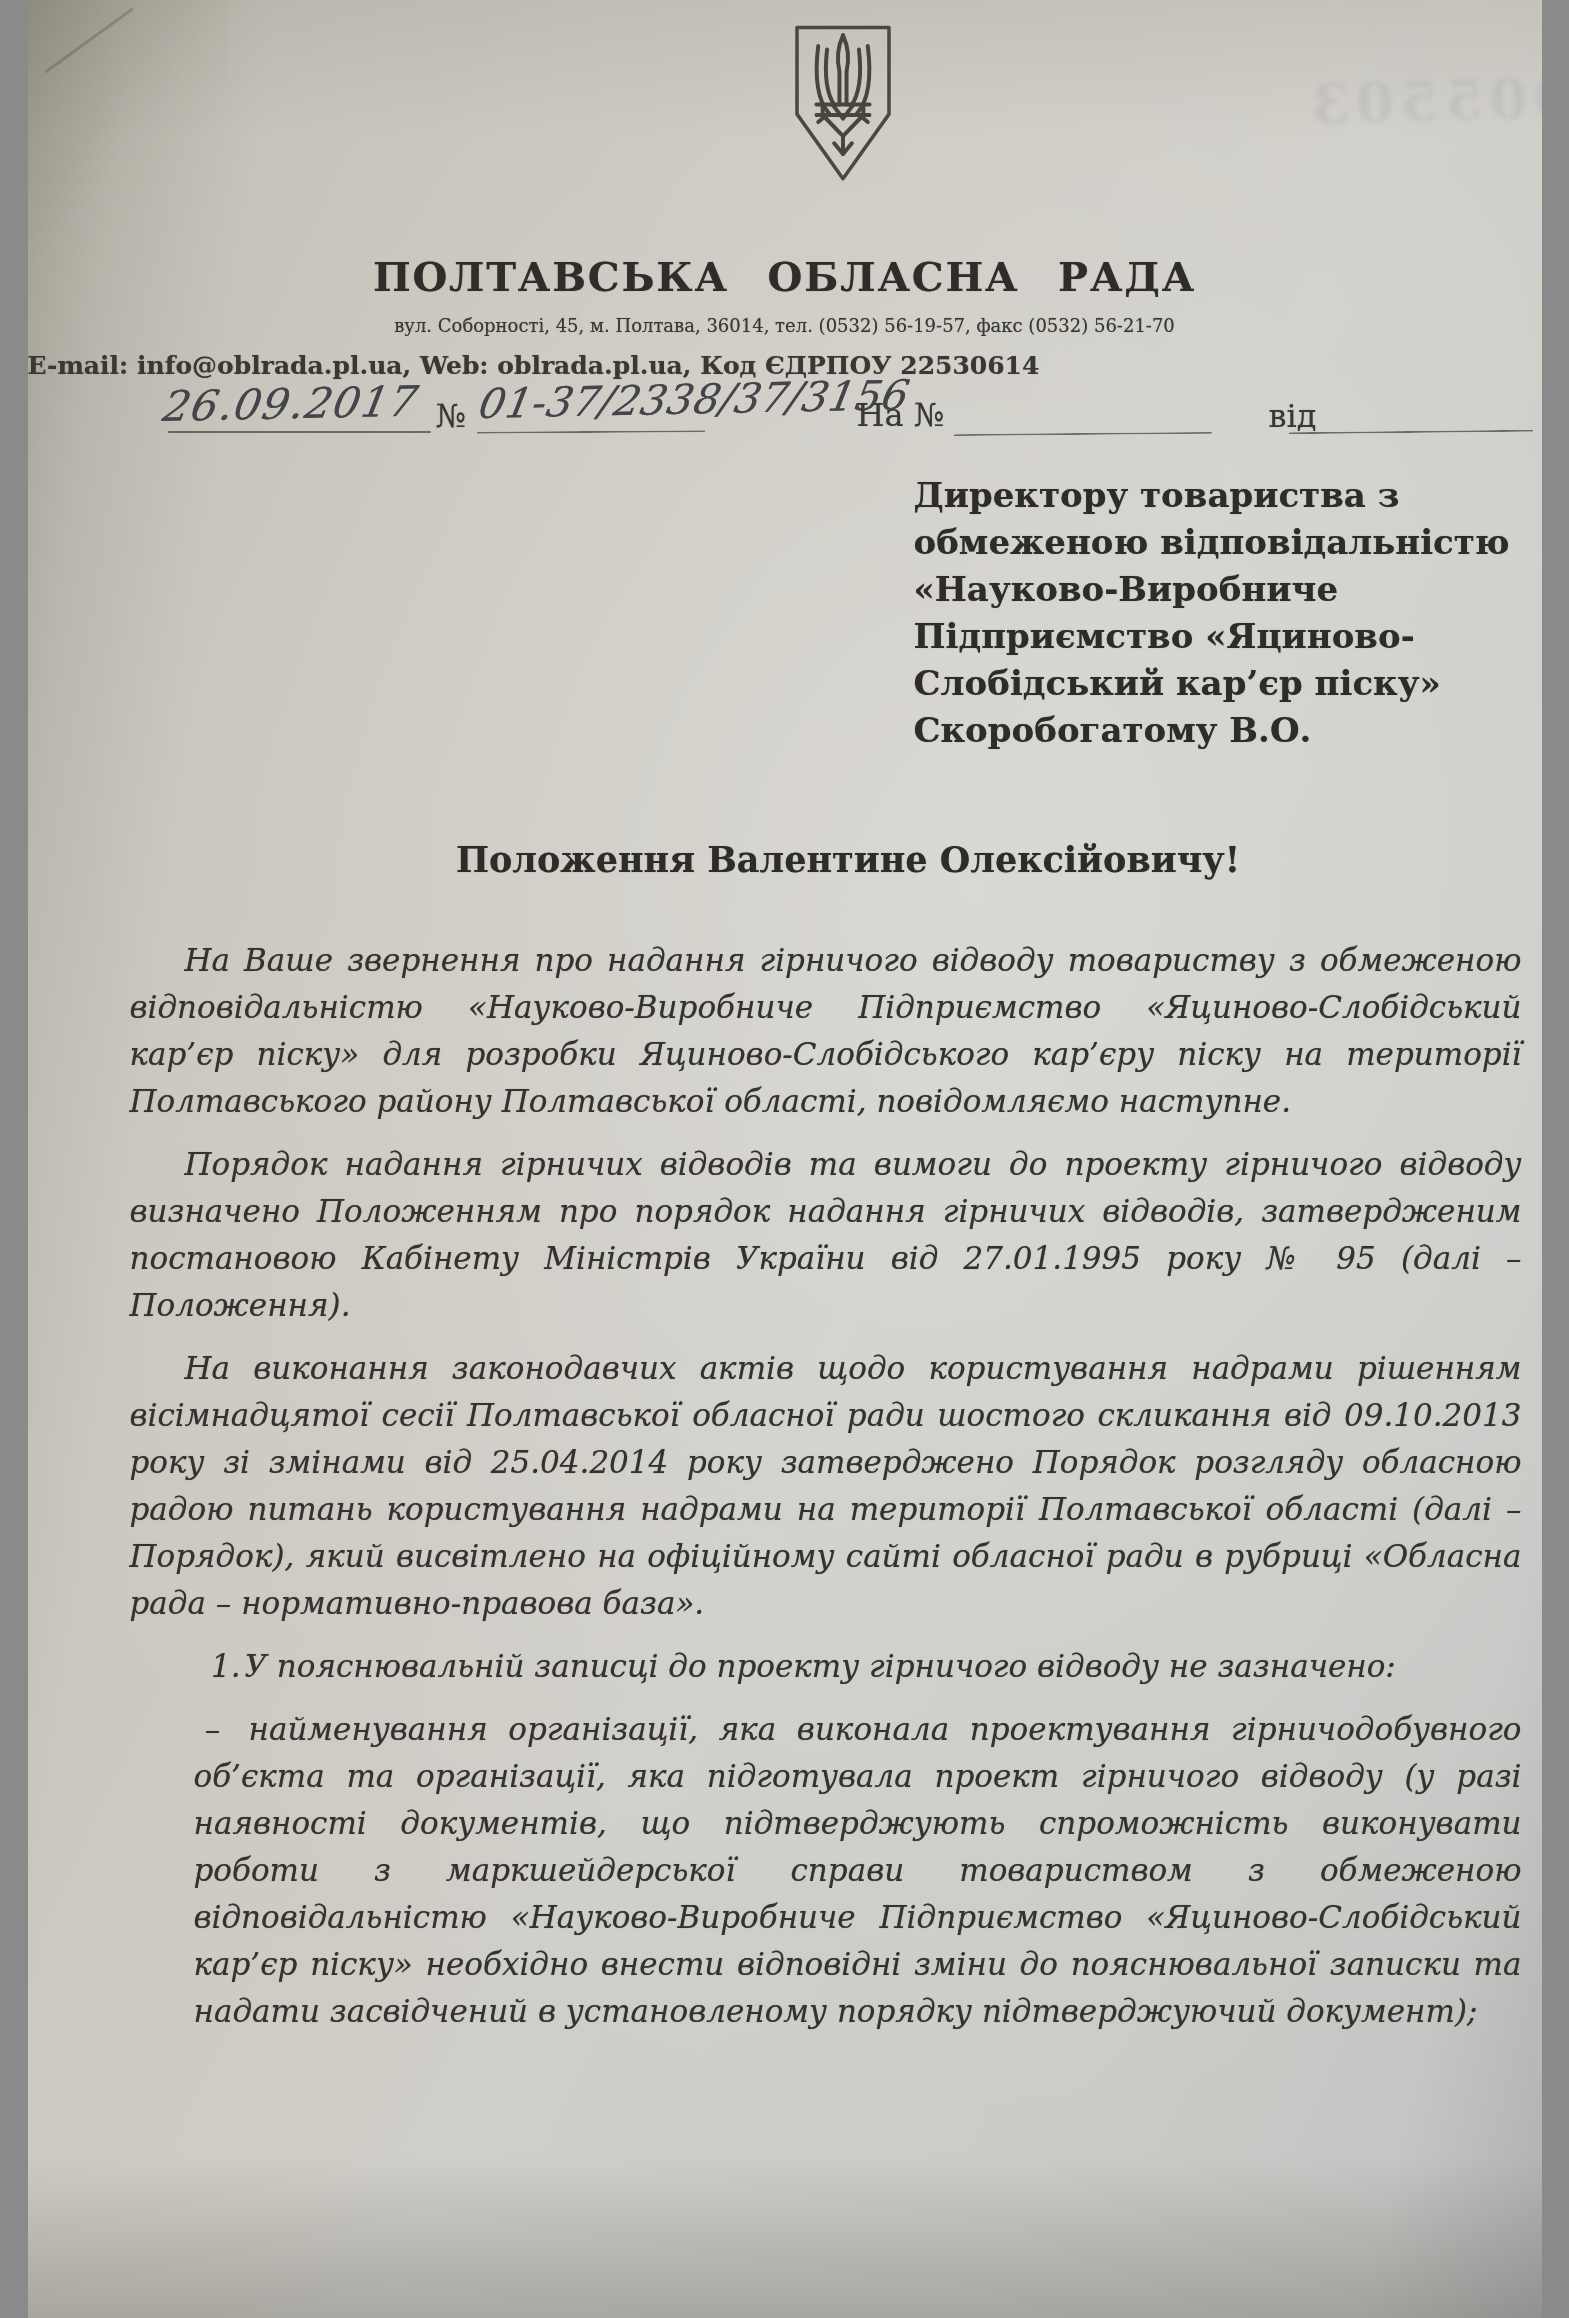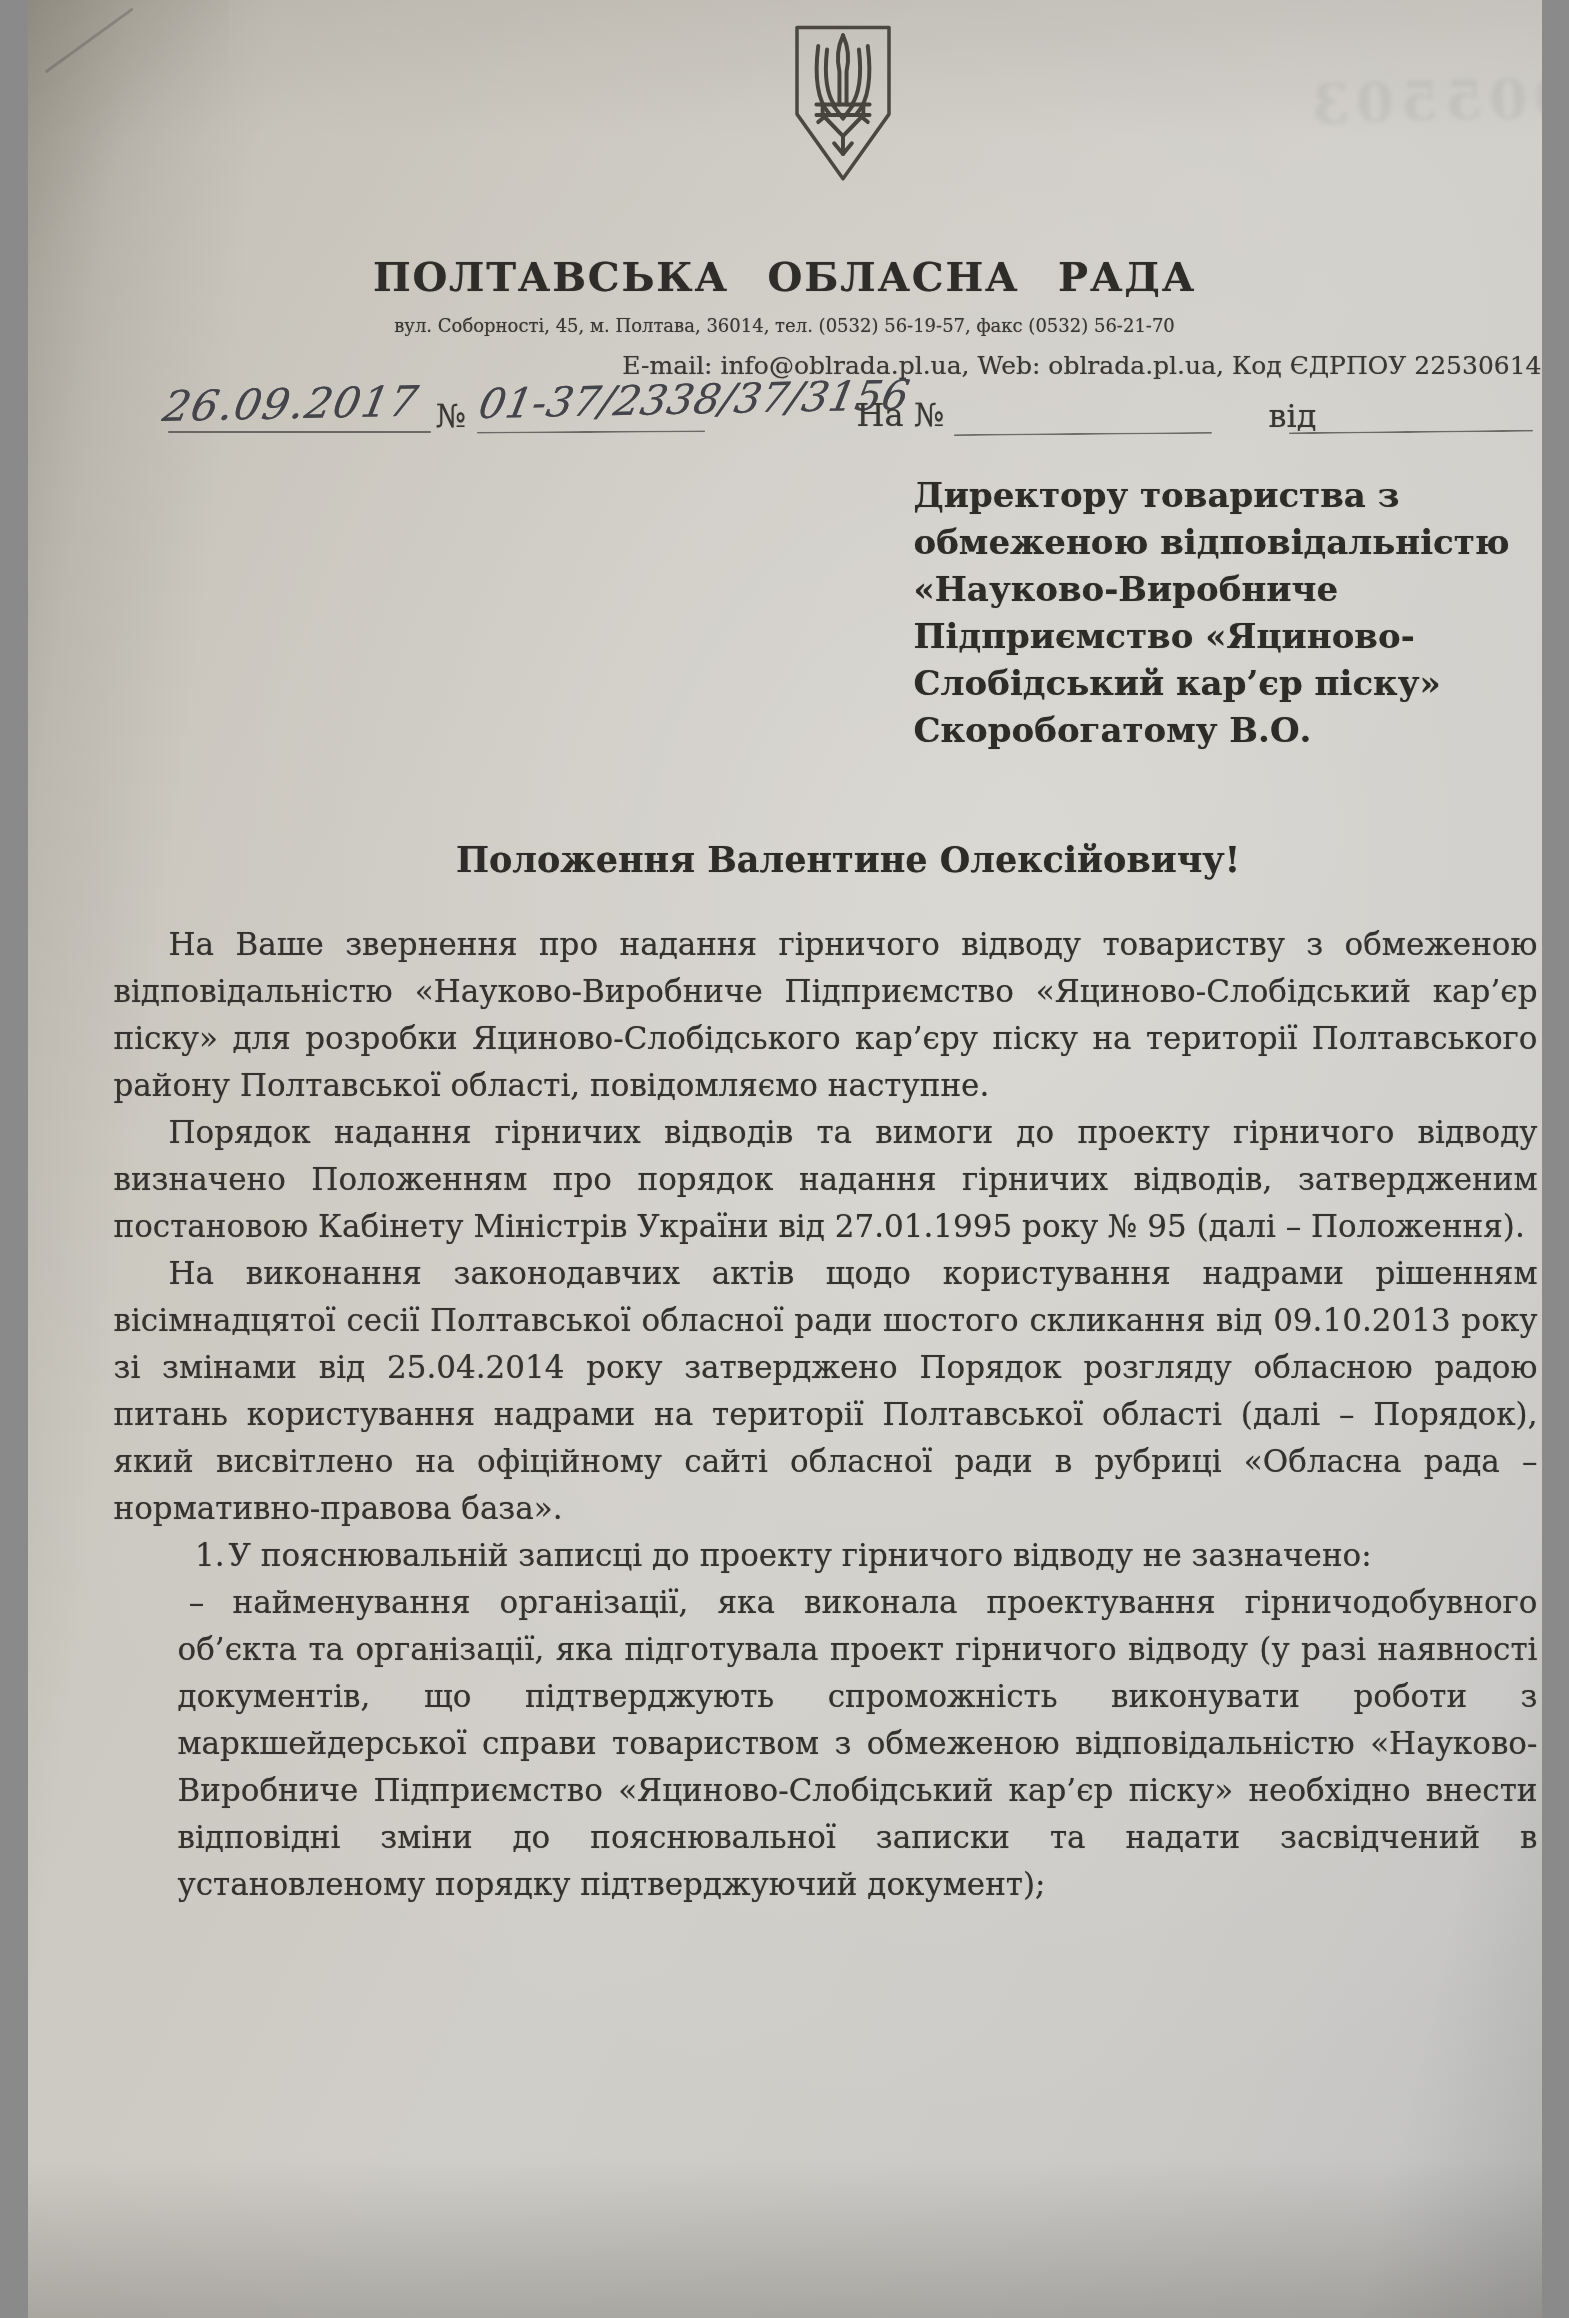--- a/index.html
+++ b/index.html
@@ -38,21 +38,21 @@
     position:absolute;left:0;top:253px;width:100%;
     text-align:center;font-weight:bold;font-size:40px;
     letter-spacing:1.8px;word-spacing:23px;color:#2f2d29;
   }
   .addr-line{
     position:absolute;left:0;top:315px;width:100%;
     text-align:center;font-size:18px;color:#3a3833;
   }
   .contact-line{
     position:absolute;left:0;top:351px;width:100%;
-    text-align:right;font-size:25px;color:#3a3833;
+    text-align:left;font-size:25px;color:#3a3833;font-weight:bold;
   }
   .hand{
     font-style:italic;color:#44444b;
     letter-spacing:1.3px;
     transform:skewX(-12deg) rotate(-1.2deg);
     transform-origin:left bottom;
     text-shadow:0 0 0.4px rgba(60,60,70,0.6);
     white-space:nowrap;
   }
   .hand-date{ position:absolute;left:131px;top:382px;font-size:42px; }
@@ -74,21 +74,21 @@
     font-size:34px;font-weight:bold;line-height:47px;color:#2e2c28;
   }
   .salutation{
     position:absolute;left:71px;top:839px;width:1499px;
     text-align:center;font-size:35px;font-weight:bold;color:#2e2c28;
   }
   .body-text{
     position:absolute;left:86px;top:921px;width:1424px;
     font-size:31px;line-height:47px;text-align:justify;
   }
-  .body-text p{ margin:0;text-indent:55px; }
+  .body-text p{ margin:16px;text-indent:55px;font-style:italic; }
   .num-item{ margin:0;position:relative;padding-left:60px;text-indent:0; }
   .num-item .marker{ position:absolute;left:26.5px;top:0; }
   .dash-item{ margin:0;position:relative;padding-left:64px;text-indent:0; }
   .dash-item .marker{ position:absolute;left:20.3px;top:0; }
   .emblem path{ fill:none;stroke:#48453f;stroke-width:4.5;stroke-linecap:round;stroke-linejoin:round; }
   .emblem .shield{ stroke:#4b4842;stroke-width:4; }
 </style>
 </head>
 <body>
 

